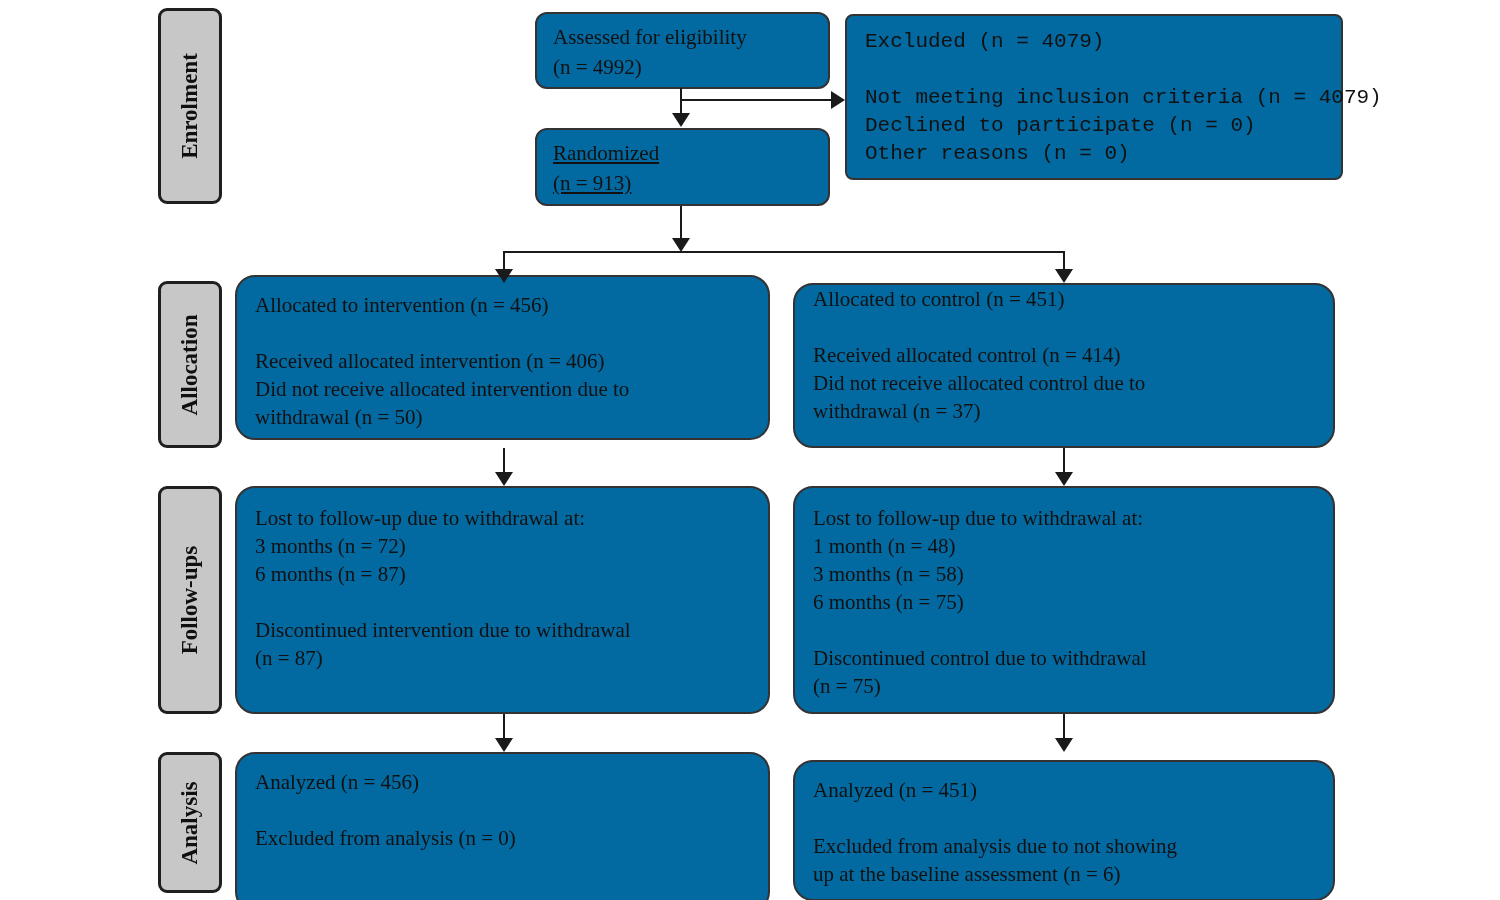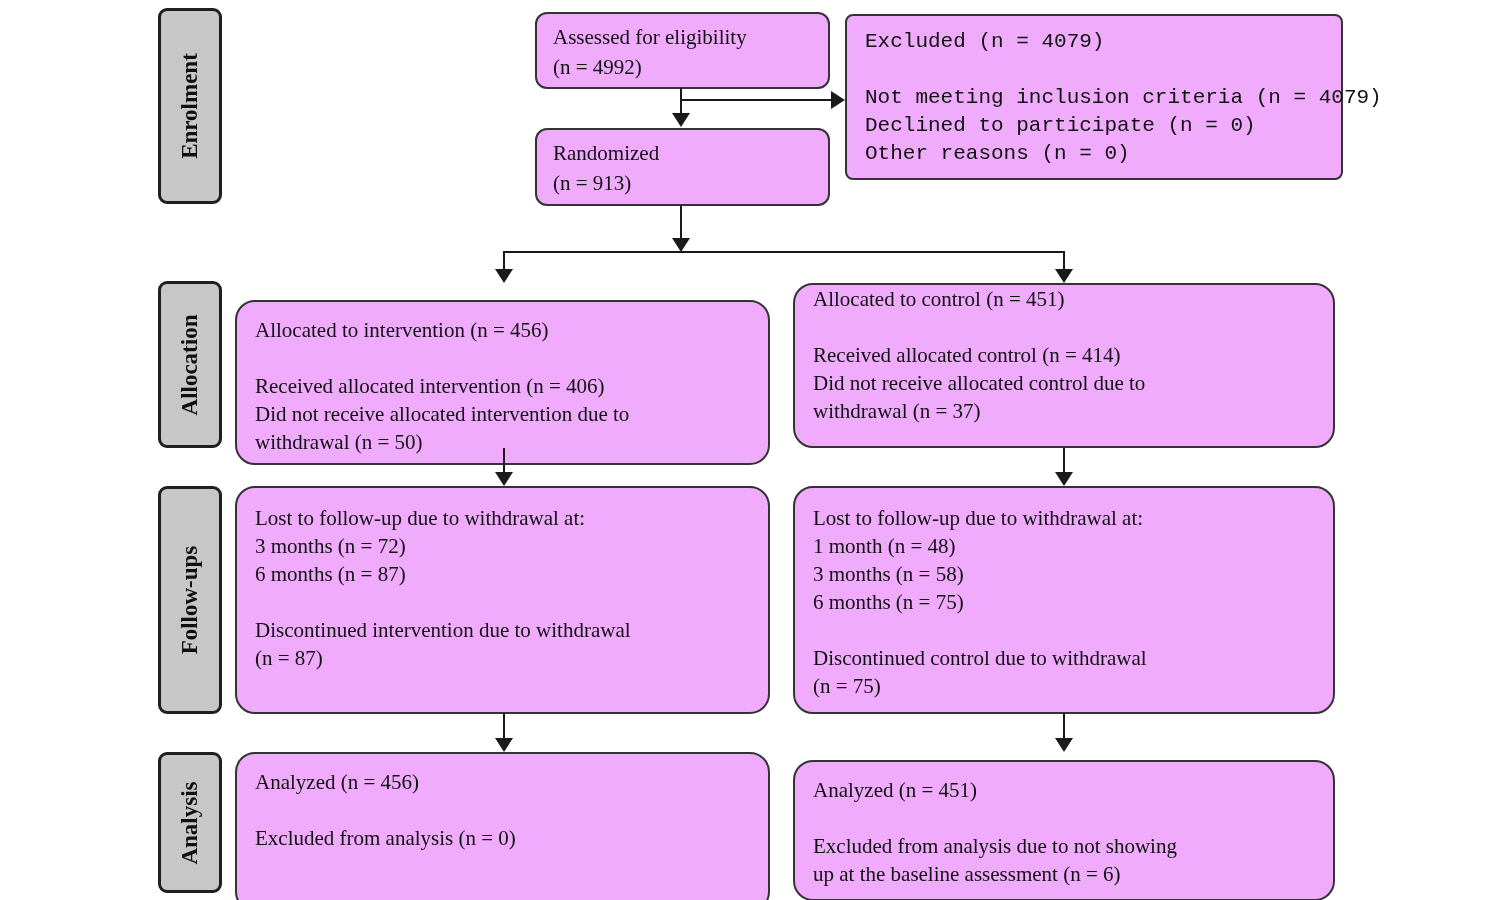--- a/index.html
+++ b/index.html
@@ -8,21 +8,21 @@
     width:1500px;height:900px;
     background:#ffffff;
     font-family:"Liberation Serif", serif;
     color:#111111;
     overflow:hidden;
   }
   
   .bx{
     position:absolute;
     box-sizing:border-box;
-    background:#f0abfc;
+    background:#0369a1;
     border:2px solid #333333;
     border-radius:20px;
     font-size:21px;
     line-height:28px;
     padding:12px 18px;
   }
   .bx.small{border-radius:12px;line-height:30px;padding:8px 16px;}
   .line{min-height:28px;white-space:nowrap;}
   .bx.small .line{min-height:30px;}
   
@@ -81,26 +81,26 @@
   </div>
 
   <div class="bx" style="left:845px;top:14px;width:498px;height:166px;border-radius:8px;font-family:Liberation Mono, monospace;">
     <div class="line">Excluded (n = 4079)</div>
     <div class="line"></div>
     <div class="line">Not meeting inclusion criteria (n = 4079)</div>
     <div class="line">Declined to participate (n = 0)</div>
     <div class="line">Other reasons (n = 0)</div>
   </div>
 
-  <div class="bx small" style="left:535px;top:128px;width:295px;height:78px;">
+  <div class="bx small" style="left:535px;top:128px;width:295px;height:78px;text-decoration:underline;">
     <div class="line">Randomized</div>
     <div class="line">(n = 913)</div>
   </div>
 
-  <div class="bx" style="left:235px;top:300px;width:535px;height:165px;padding-top:14px;">
+  <div class="bx" style="left:235px;top:275px;width:535px;height:165px;padding-top:14px;">
     <div class="line">Allocated to intervention (n = 456)</div>
     <div class="line"></div>
     <div class="line">Received allocated intervention (n = 406)</div>
     <div class="line">Did not receive allocated intervention due to</div>
     <div class="line">withdrawal (n = 50)</div>
   </div>
 
   <div class="bx" style="left:793px;top:283px;width:542px;height:165px;padding-top:0;">
     <div class="line">Allocated to control (n = 451)</div>
     <div class="line"></div>

